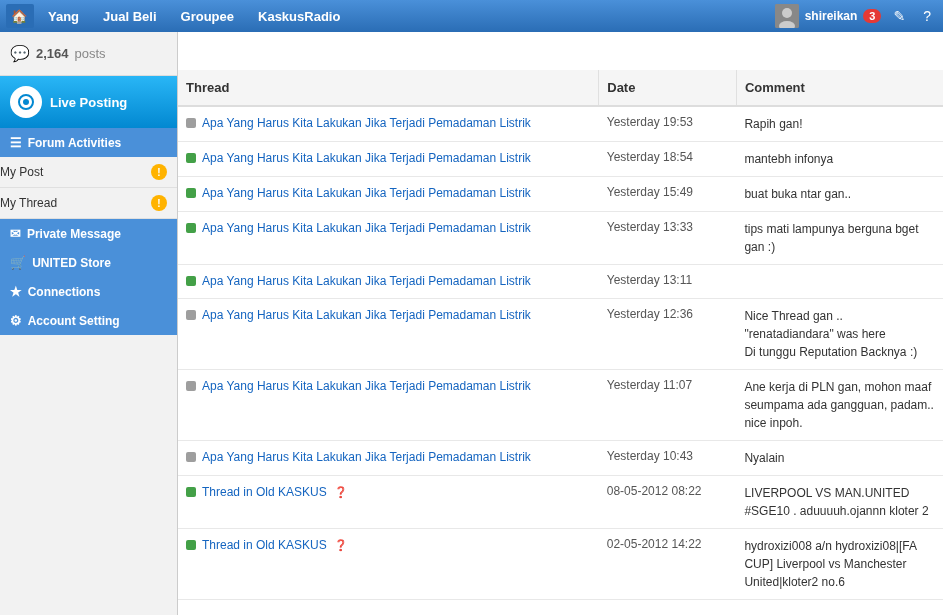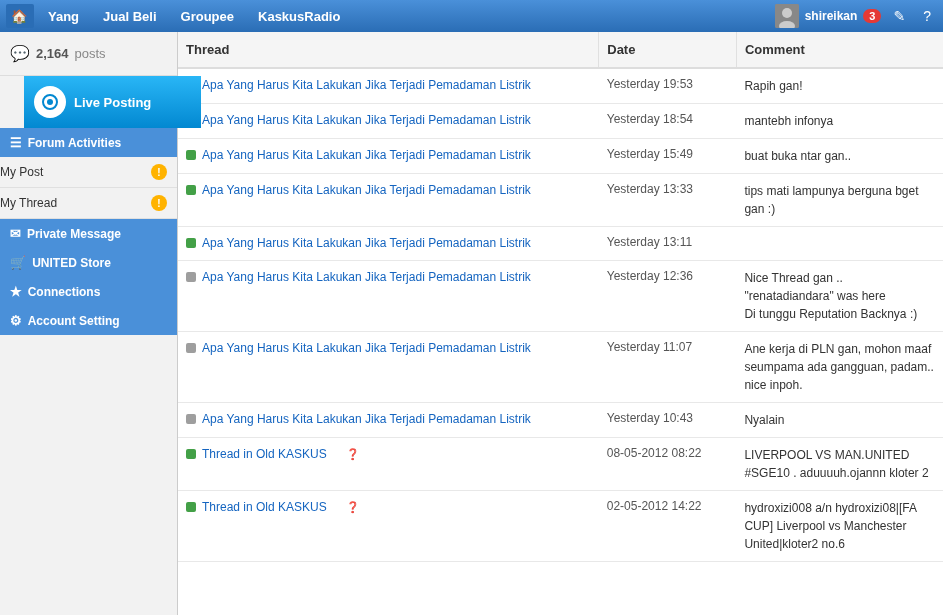--- a/index.html
+++ b/index.html
@@ -97,21 +97,20 @@
       background: linear-gradient(to bottom, #29b6f6, #0288d1);
       color: white;
       padding: 10px 10px;
       cursor: pointer;
       font-size: 13px;
       font-weight: bold;
       position: relative;
       border: none;
       width: 100%;
       text-align: left;
-      margin-left: 24px;
     }
     .live-posting-btn .lp-icon {
       width: 32px; height: 32px;
       background: #fff;
       border-radius: 50%;
       display: flex; align-items: center; justify-content: center;
       color: #0288d1;
       font-size: 16px;
       flex-shrink: 0;
     }
@@ -147,20 +146,21 @@
 
     
     .main-content {
       flex: 1;
       background: white;
       overflow: auto;
     }
     .content-table {
       width: 100%;
       border-collapse: collapse;
+      margin-top: 38px;
     }
     .content-table thead tr {
       background: #f5f5f5;
       border-bottom: 2px solid #ddd;
     }
     .content-table thead th {
       padding: 10px 8px;
       text-align: left;
       font-weight: bold;
       font-size: 13px;
@@ -187,21 +187,21 @@
     }
     .dot-gray { background: #9e9e9e; }
     .dot-green { background: #43a047; }
     .thread-link {
       color: #1565c0;
       text-decoration: none;
       font-size: 12px;
       line-height: 1.4;
     }
     .thread-with-icon {
-      display: flex; align-items: center; gap: 20px;
+      display: flex; align-items: center; gap: 8px;
     }
     .question-icon {
       color: #888;
       font-size: 11px;
       cursor: pointer;
     }
     .date-cell {
       color: #555;
       white-space: nowrap;
       font-size: 12px;

